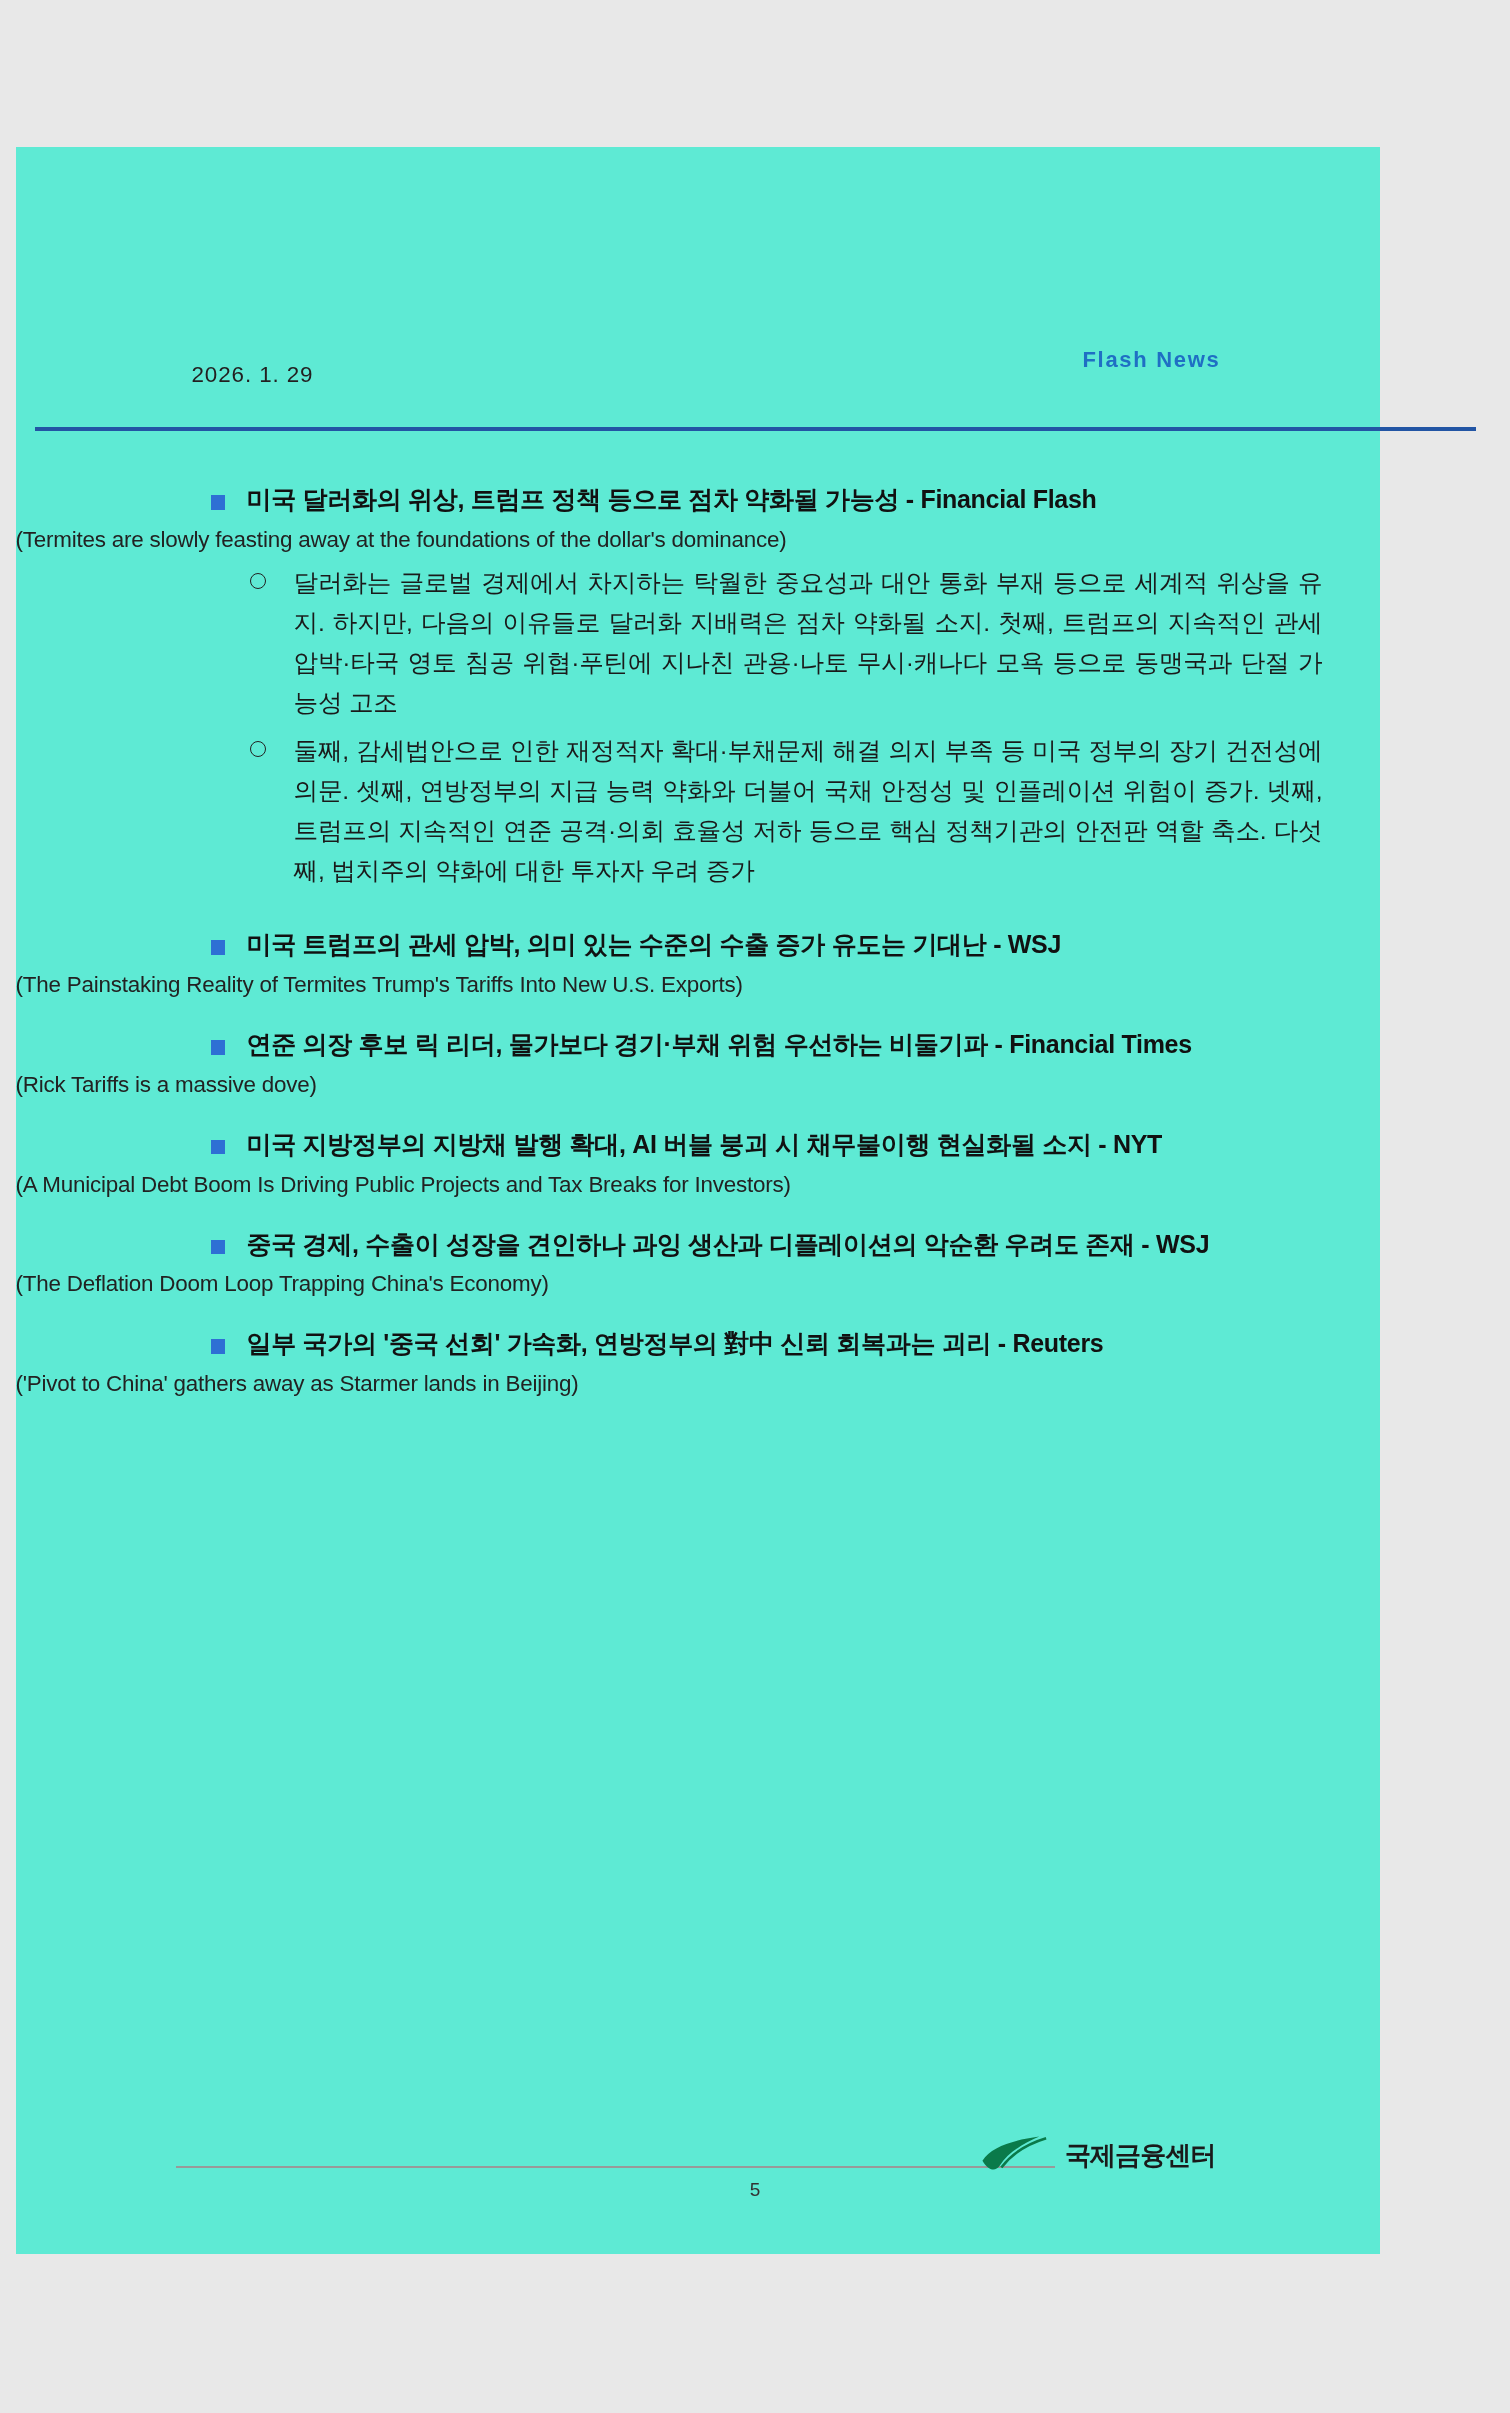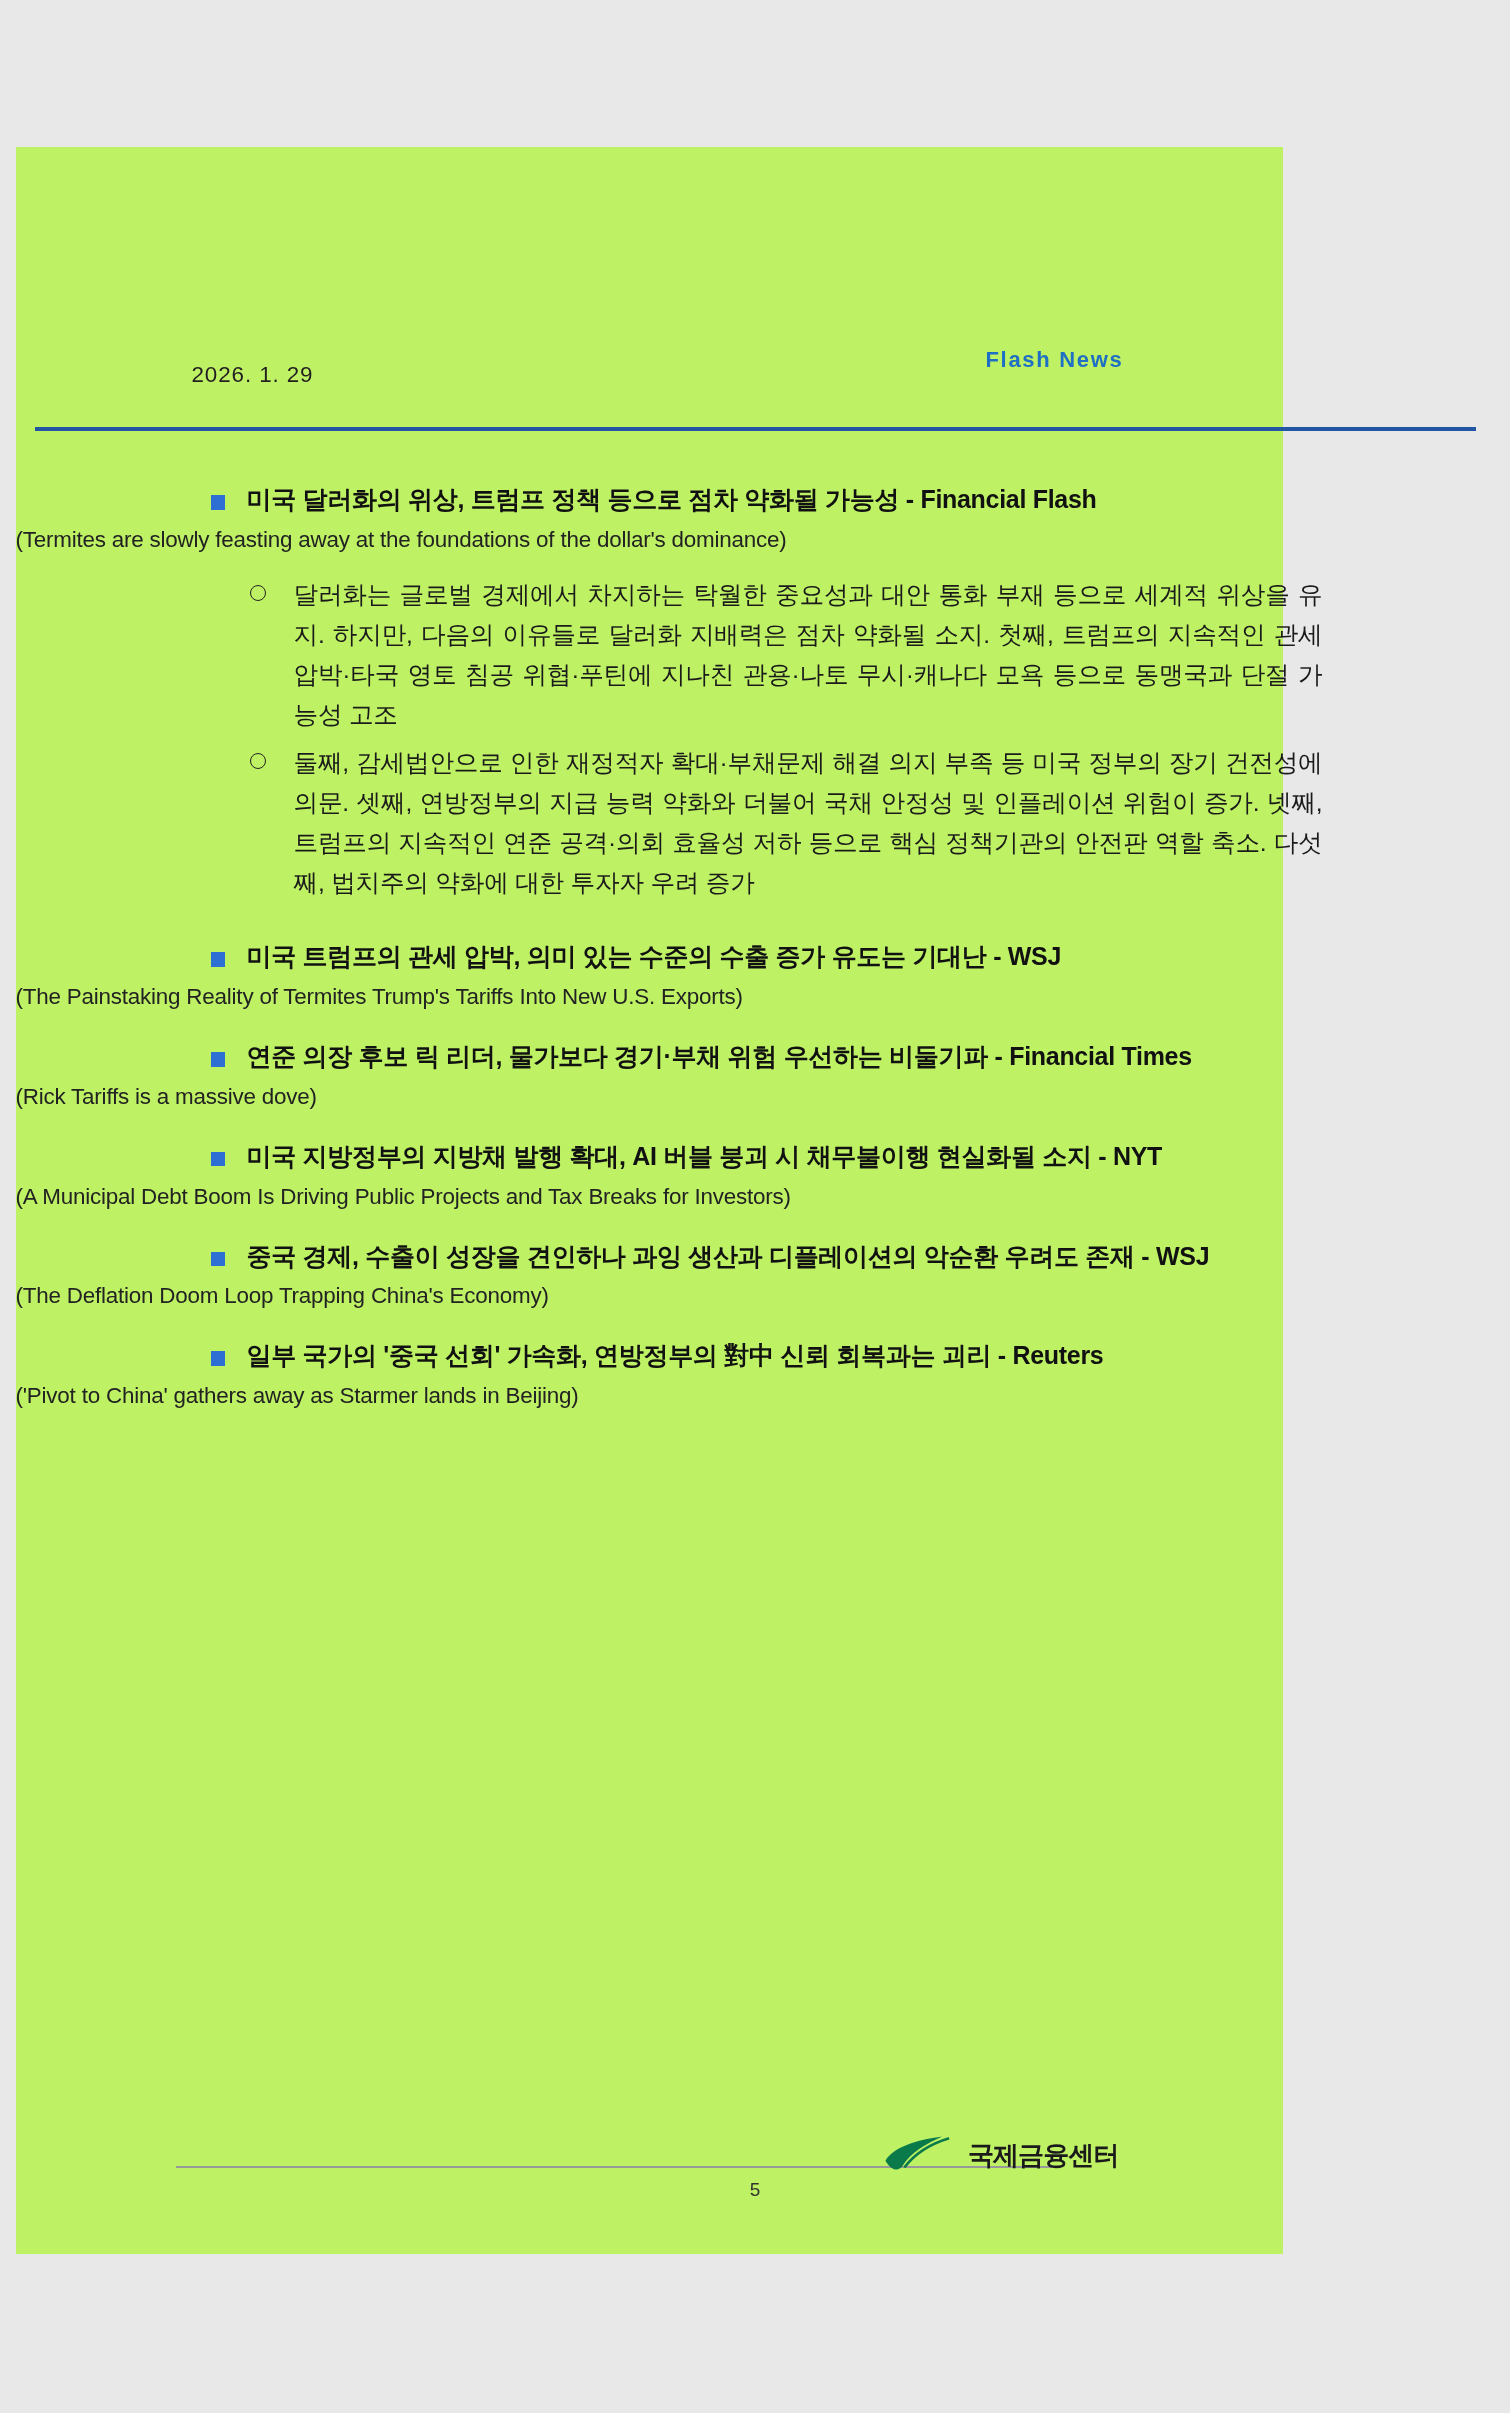--- a/index.html
+++ b/index.html
@@ -9,23 +9,23 @@
   }
   body {
     width: 1510px;
     height: 2413px;
     font-family: "Liberation Sans", sans-serif;
   }
   .page {
     position: absolute;
     left: 15.5px;
     top: 147px;
-    width: 1267px;
+    width: 1364px;
     height: 2107px;
-    background: #bef264;
+    background: #5eead4;
   }
   .header {
     position: absolute;
     left: 0;
     top: 0;
     width: 100%;
     height: 129px;
   }
   .header-date {
     position: absolute;
@@ -85,21 +85,21 @@
     line-height: 1.34;
   }
   .subline {
     font-size: 22.4px;
     color: #222222;
     line-height: 1.4;
     margin-top: 6.9px;
     letter-spacing: -0.2px;
   }
   .para-block {
-    margin-top: 20px;
+    margin-top: 8px;
   }
   .para {
     position: relative;
     padding-left: 278px;
     padding-right: 172px;
     font-size: 24.6px;
     color: #1a1a1a;
     line-height: 1.62;
     text-align: justify;
     margin-bottom: 8.6px;

